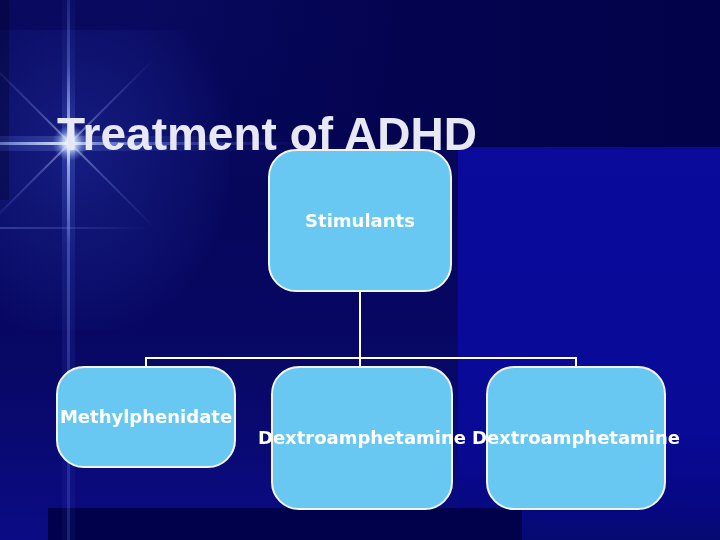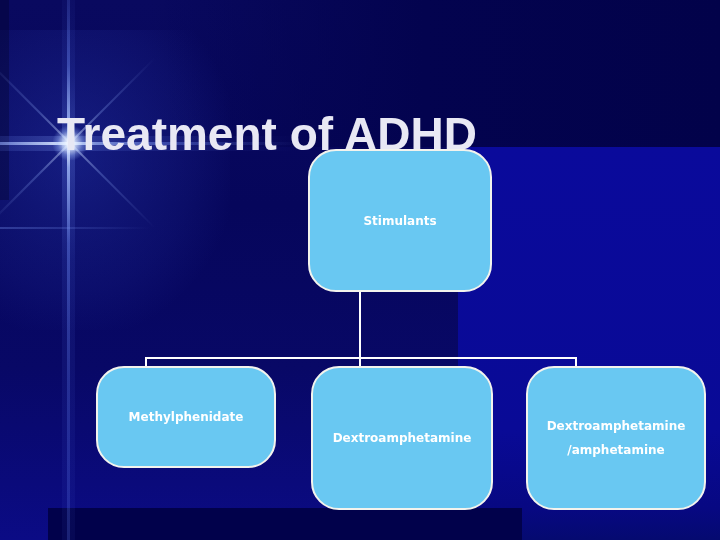--- a/index.html
+++ b/index.html
@@ -133,23 +133,22 @@
     background: #69C8F2;
     border: 2px solid #F3F3ED;
     border-radius: 28px;
     display: flex;
     flex-direction: column;
     align-items: center;
     justify-content: center;
     text-align: center;
     color: #FFFFFF;
     font-weight: bold;
-    font-size: 12px;
+    font-size: 18px;
     line-height: 24px;
-    margin-left: 40px;
   }
   .node .node-label { white-space: nowrap; }
   .node-stimulants        { left: 268px; top: 149px; width: 184px; height: 143px; }
   .node-methylphenidate   { left:  56px; top: 366px; width: 180px; height: 102px; }
   .node-dextroamphetamine { left: 271px; top: 366px; width: 182px; height: 144px; }
   .node-dex-amp           { left: 486px; top: 366px; width: 180px; height: 144px; }
 </style>
 </head>
 <body>
 
@@ -190,17 +189,16 @@
     <div class="node node-methylphenidate">
       <span class="node-label">Methylphenidate</span>
     </div>
 
     <div class="node node-dextroamphetamine">
       <span class="node-label">Dextroamphetamine</span>
     </div>
 
     <div class="node node-dex-amp">
       <span class="node-label">Dextroamphetamine</span>
-      <span class="node-label">/amphetamine</span>
     </div>
 
   </div>
 </div>
 
 </body></html>

